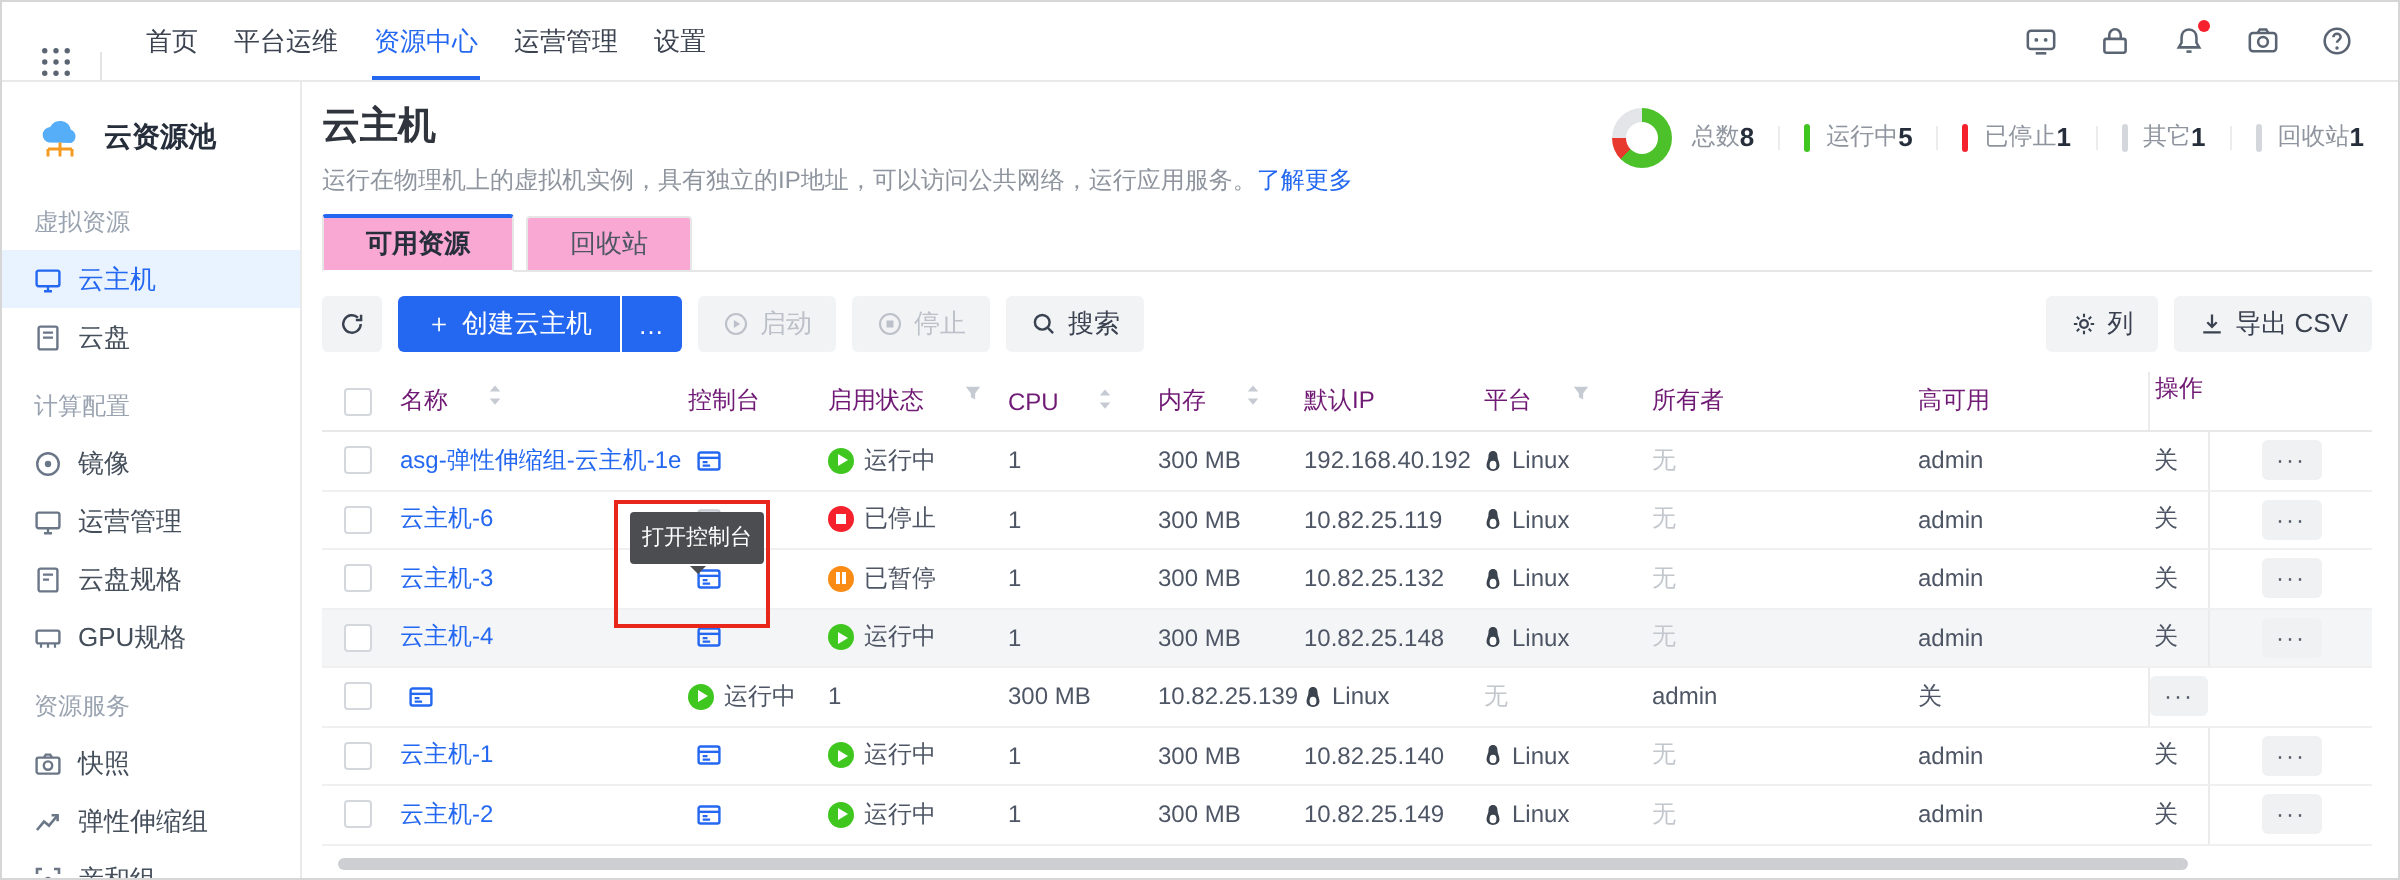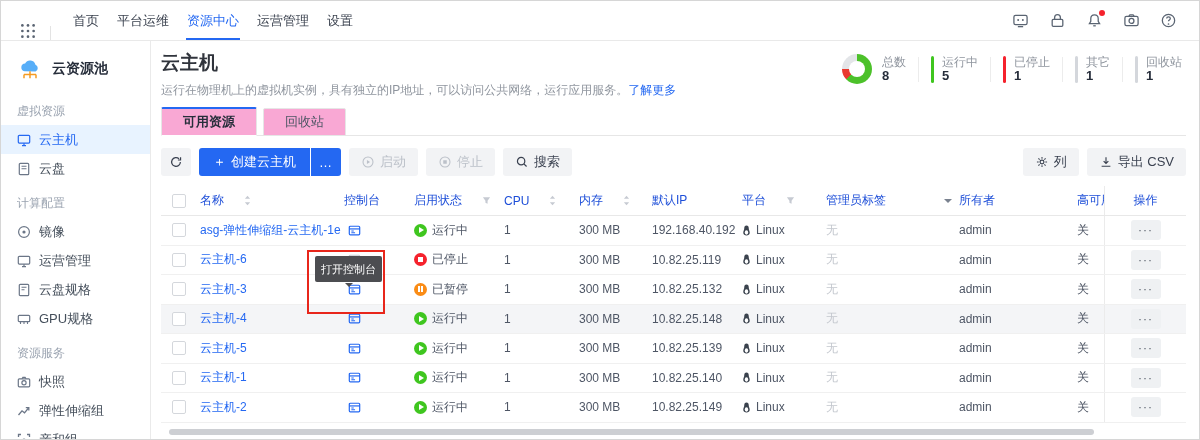--- a/index.html
+++ b/index.html
@@ -40,21 +40,21 @@
   .pg-title { font-size:19px; font-weight:bold; color:#30343c; }
   .pg-sub { margin-top:6px; font-size:12px; color:#8f959e; }
   .pg-sub a { color:#2468f2; text-decoration:none; cursor:pointer; }
   .stats { display:flex; align-items:center; margin-top:4px; margin-right:4px; }
   .donut { width:30px; height:30px; border-radius:50%; margin-right:10px;
            background:conic-gradient(#4cc12a 0 62.5%, #e8392f 62.5% 75%, #e3e5e8 75% 100%); position:relative; }
   .donut::after { content:""; position:absolute; inset:7px; background:#fff; border-radius:50%; }
   .stat { display:flex; align-items:stretch; }
   .stat .sep { width:1px; background:#ececec; margin:2px 12px; }
   .stat .bar { width:3px; border-radius:2px; margin:1px 8px 1px 0; }
-  .stat .txt { display:flex; flex-direction:column; justify-content:space-between; padding:1px 0; }
+  .stat .txt { display:flex; flex-direction:row; justify-content:space-between; padding:1px 0; }
   .stat .lb { font-size:12px; color:#8f959e; line-height:13px; }
   .stat .vl { font-size:13px; color:#272e3b; font-weight:bold; line-height:14px; }
 
   
   .tabs { display:flex; align-items:flex-end; margin-top:8px; border-bottom:1px solid #e6e6e6; padding-left:0; }
   .tab { height:28px; display:flex; align-items:center; padding:0 21px; font-size:13px; color:#4e5665; background:#f9a8d4;
          border:1px solid #e6e6e6; border-bottom:none; margin-right:6px; margin-bottom:-1px; cursor:pointer; border-radius:2px 2px 0 0; }
   .tab.active { border-top:2px solid #2468f2; font-weight:bold; color:#272e3b; height:29px; border-bottom:1px solid #fff; }
   .tab:not(.active){ border-bottom:1px solid #e6e6e6; }
 
@@ -71,21 +71,21 @@
   .split { display:inline-flex; gap:1px; }
   .split .primary { border-radius:3px 0 0 3px; }
   .split .primary-more { border-radius:0 3px 3px 0; }
   .btn.disabled { color:#bcc1c9; cursor:default; }
   .caret-dn { width:0; height:0; border:4px solid transparent; border-top-color:#7a828f; margin-top:4px; margin-left:2px; }
 
   
   .table { margin-top:10px; }
   .thead, .trow { display:grid; grid-template-columns:36px 144px 70px 90px 75px 73px 90px 84px 133px 118px 30px 82px; align-items:center; }
   .thead { height:30px; border-bottom:1px solid #e8e8e8; }
-  .hcell { font-size:12px; color:#1d4ed8; display:flex; align-items:center; gap:20px; padding-left:3px; overflow:hidden; white-space:nowrap; }
+  .hcell { font-size:12px; color:#701a75; display:flex; gap:20px; padding-left:3px; overflow:hidden; white-space:nowrap; }
   .trow { height:29.5px; border-bottom:1px solid #f0f0f0; }
   .trow.hl { background:#f4f5f7; }
   .cell { font-size:12px; color:#4e5665; padding-left:3px; display:flex; align-items:center; gap:5px; overflow:hidden; white-space:nowrap; }
   .c-check, .hc-check { justify-content:center; padding-left:0; }
   .checkbox { width:14px; height:14px; border:1px solid #d4d7dc; border-radius:2px; background:#fff; cursor:pointer; }
   .link { color:#2468f2; text-decoration:none; cursor:pointer; }
   .console-ic { display:inline-flex; width:13px; height:13px; color:#2468f2; cursor:pointer; margin-left:4px; }
   .console-ic.disabled { color:#c6cad1; cursor:default; }
   .st-ic { width:13px; height:13px; border-radius:50%; display:inline-flex; align-items:center; justify-content:center; flex-shrink:0; }
   .st-running { background:#3fc61f; }
@@ -444,24 +444,20 @@
             </span>
             <span class="hcell">
               <span>平台</span>
               <span class="adorn" style="width: 9px; height: 9px;">
                 <svg viewBox="0 0 10 10" width="100%" height="100%" xmlns="http://www.w3.org/2000/svg">
                   <path d="M1 1.5h8L6.2 5.2v3.4L3.8 7.4V5.2z" fill="#c6cad2"></path>
                 </svg>
               </span>
             </span>
             <span class="hcell">
-              <span>管理员标签</span>
-              <span class="caret-dn hc-caret"></span>
-            </span>
-            <span class="hcell">
               <span>所有者</span>
             </span>
             <span class="hcell">
               <span>高可用</span>
             </span>
             <span class="hcell hc-op">
               <span>操作</span>
             </span>
           </div>
         <div id="tbody">
@@ -610,21 +606,20 @@
               <span class="cell">admin</span>
               <span class="cell">关</span>
               <span class="cell c-op">
                 <button class="more-btn">···</button>
               </span>
             </div>
             <div class="trow">
               <span class="cell c-check">
                 <span class="checkbox"></span>
               </span>
-              <a class="cell link">云主机-5</a>
               <span class="cell">
                 <span class="console-ic">
                   <svg viewBox="0 0 14 14" width="100%" height="100%" xmlns="http://www.w3.org/2000/svg">
                     <rect x="1.4" y="2.4" width="11.2" height="9.2" rx="1.1" fill="none" stroke="currentColor" stroke-width="1.3"></rect>
                     <path d="M1.4 5.3h11.2" stroke="currentColor" stroke-width="1.3"></path>
                     <path d="M3.6 7.6h2.6M3.6 9.5h4" stroke="currentColor" stroke-width="1.1"></path>
                   </svg>
                 </span>
               </span>
               <span class="cell">

